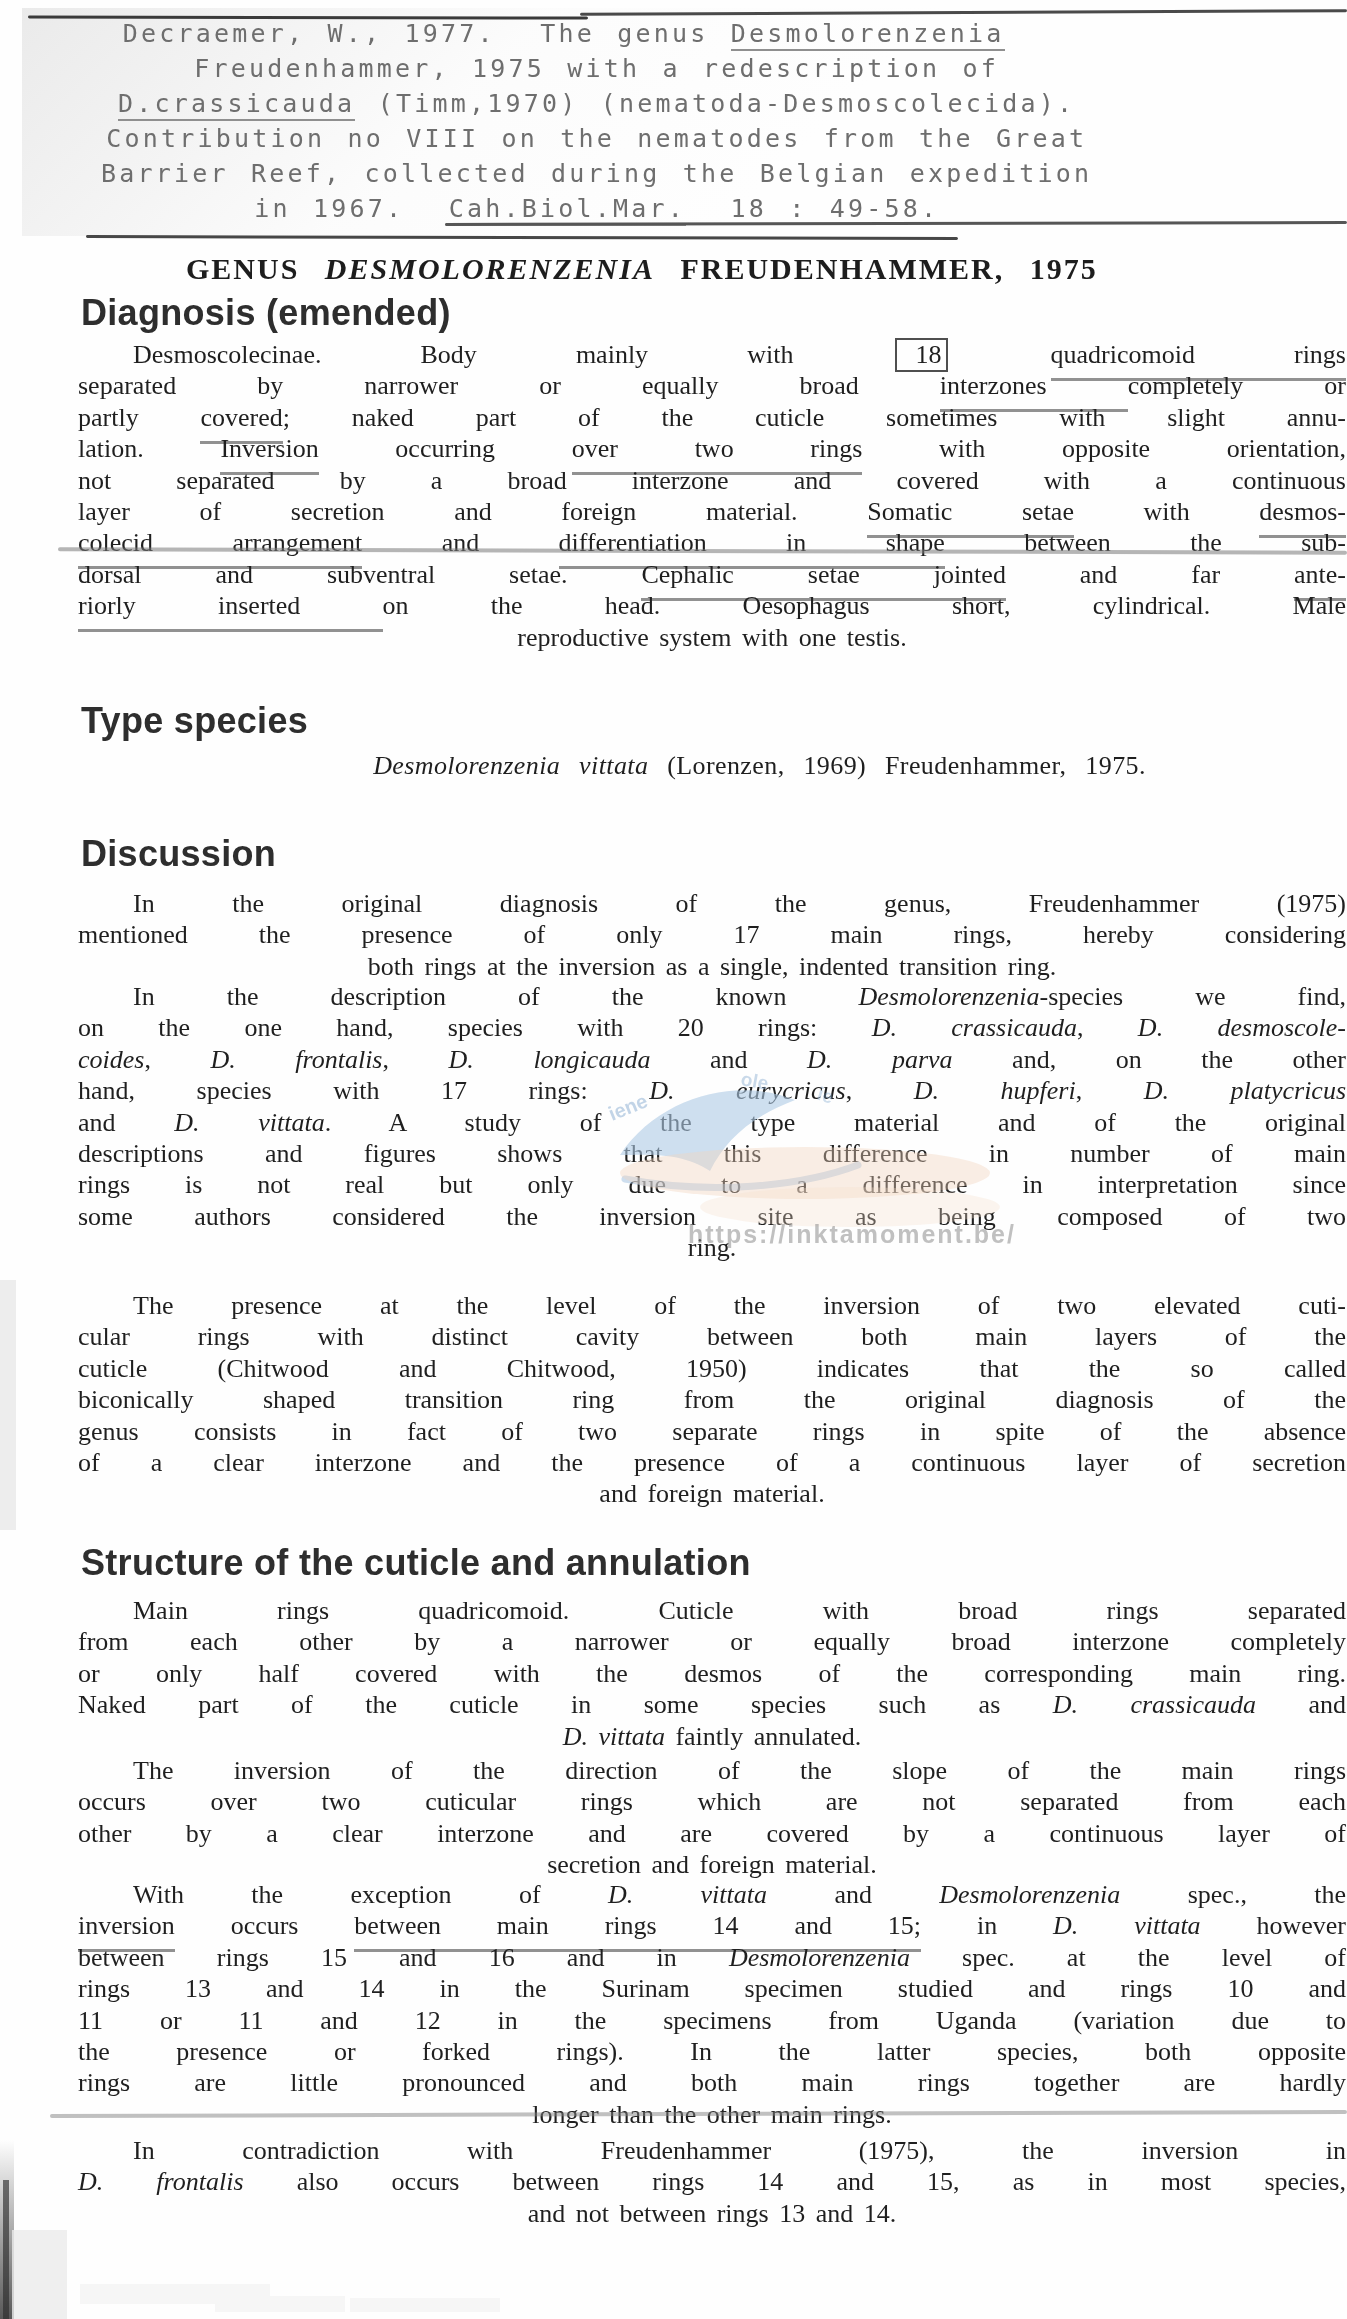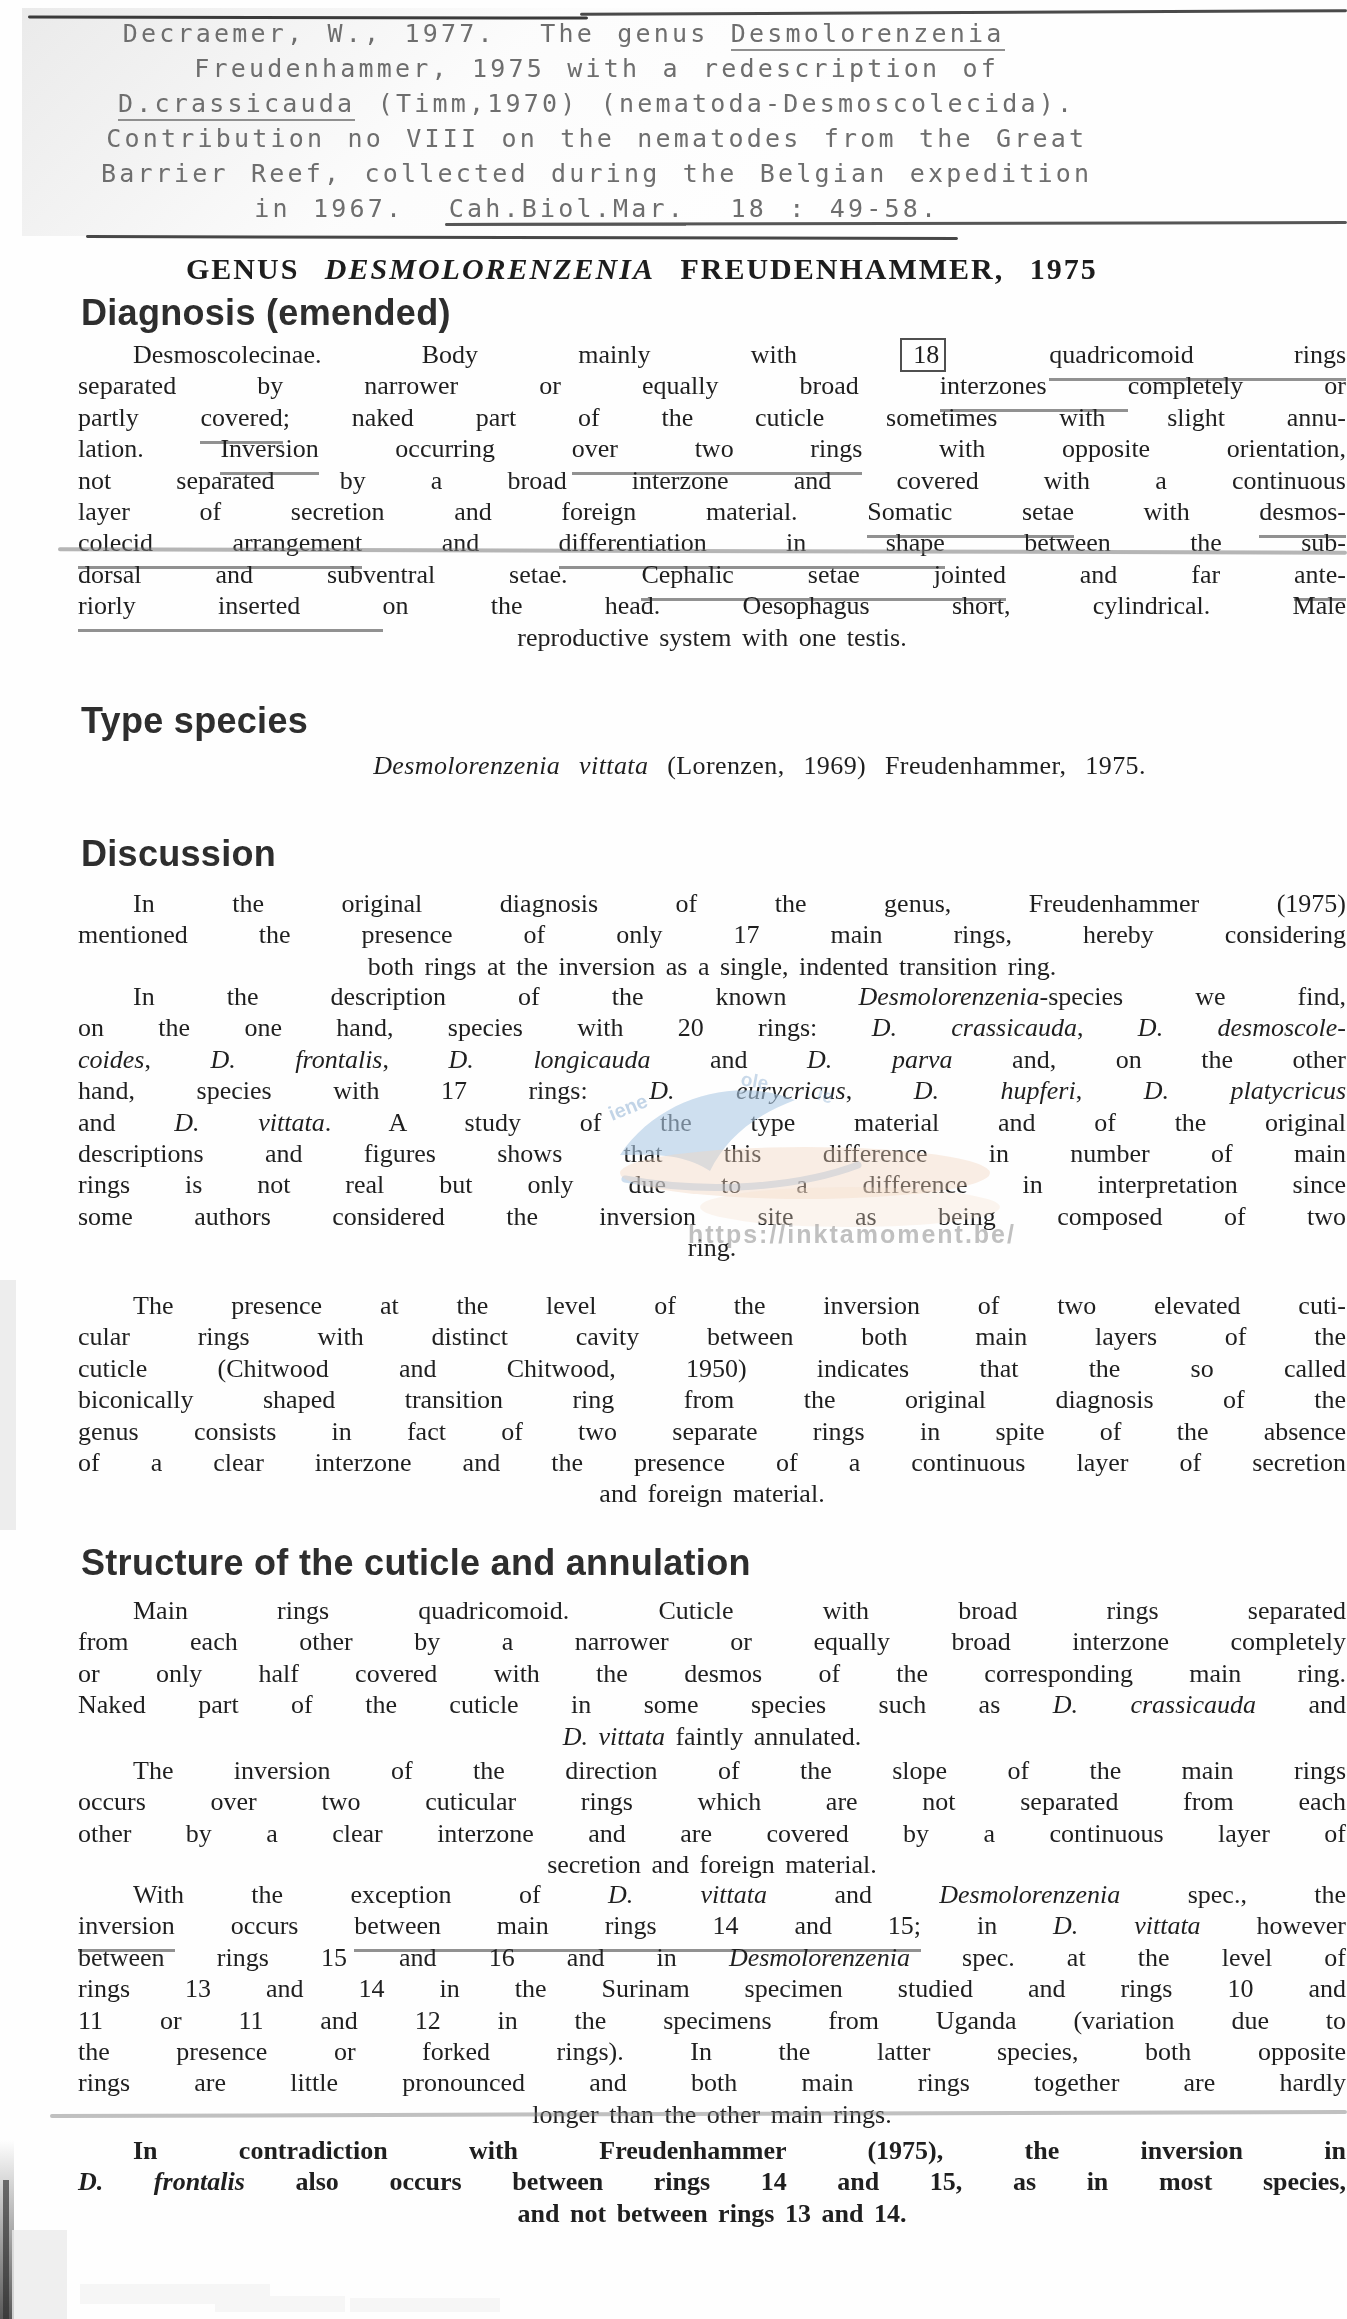--- a/index.html
+++ b/index.html
@@ -17,21 +17,21 @@
   .typed .pu{border-bottom:2px solid #8f8f8f;padding-bottom:1px;}
   
   .block{position:absolute;left:78px;width:1268px;}
   .block .line{height:31.4px;line-height:31.4px;font-size:26px;}
   .just{text-align:justify;text-align-last:justify;}
   .last{text-align:center;word-spacing:4px;}
   .ind{text-indent:55px;}
   .ind2{text-indent:95px;}
   .it{font-style:italic;}
   .pu{border-bottom:3px solid rgba(118,118,118,.8);padding-bottom:9px;}
-  .bx{border:2px solid #4f4f4f;padding:0 5px 1px 11px;margin:0 3px;}
+  .bx{border:2px solid #4f4f4f;padding:0 5px 1px 18px;margin:0 3px;}
   
   .genus .line{font-weight:bold;font-size:30px;letter-spacing:2px;word-spacing:16px;
                color:#1d1d1d;height:34px;line-height:34px;}
   
   .h{position:absolute;left:81px;font-family:"Liberation Sans","DejaVu Sans",sans-serif;
      font-weight:bold;font-size:36px;color:#2e2e2e;letter-spacing:.3px;}
   #paraB .last{word-spacing:12px;letter-spacing:.4px;}
   
   #wm{position:absolute;left:590px;top:1055px;width:520px;height:210px;pointer-events:none;}
   #wm-url{position:absolute;left:688px;top:1220px;font-family:"Liberation Sans",sans-serif;
@@ -157,19 +157,19 @@
       <div class="line just ind"><span>With the exception of </span><span class="it">D. vittata</span><span> and </span><span class="it">Desmolorenzenia</span><span> spec., the</span></div>
       <div class="line just"><span class="pu">inversion</span><span> occurs </span><span class="pu">between main rings 14 and 15;</span><span> in </span><span class="it">D. vittata</span><span> however</span></div>
       <div class="line just"><span>between rings 15 and 16 and in </span><span class="it">Desmolorenzenia</span><span> spec. at the level of</span></div>
       <div class="line just"><span>rings 13 and 14 in the Surinam specimen studied and rings 10 and</span></div>
       <div class="line just"><span>11 or 11 and 12 in the specimens from Uganda (variation due to</span></div>
       <div class="line just"><span>the presence or forked rings).  In the latter species, both opposite</span></div>
       <div class="line just"><span>rings are little pronounced and both main rings together are hardly</span></div>
       <div class="line last"><span>longer than the other main rings.</span></div>
     </div>
   <div class="pencil" style="left:50px;top:2112px;width:1297px;height:4px;transform:rotate(-.18deg);background:rgba(130,130,130,.5);"></div>
-  <div class="block" style="top:2135px;font-weight:bold;">
+  <div class="block" style="top:2135px;">
       <div class="line just ind"><span>In contradiction with Freudenhammer (1975), the inversion in</span></div>
       <div class="line just"><span class="it">D. frontalis</span><span> also occurs between rings 14 and 15, as in most species,</span></div>
       <div class="line last"><span>and not between rings 13 and 14.</span></div>
     </div>
 
 </div>
 
 </body></html>

